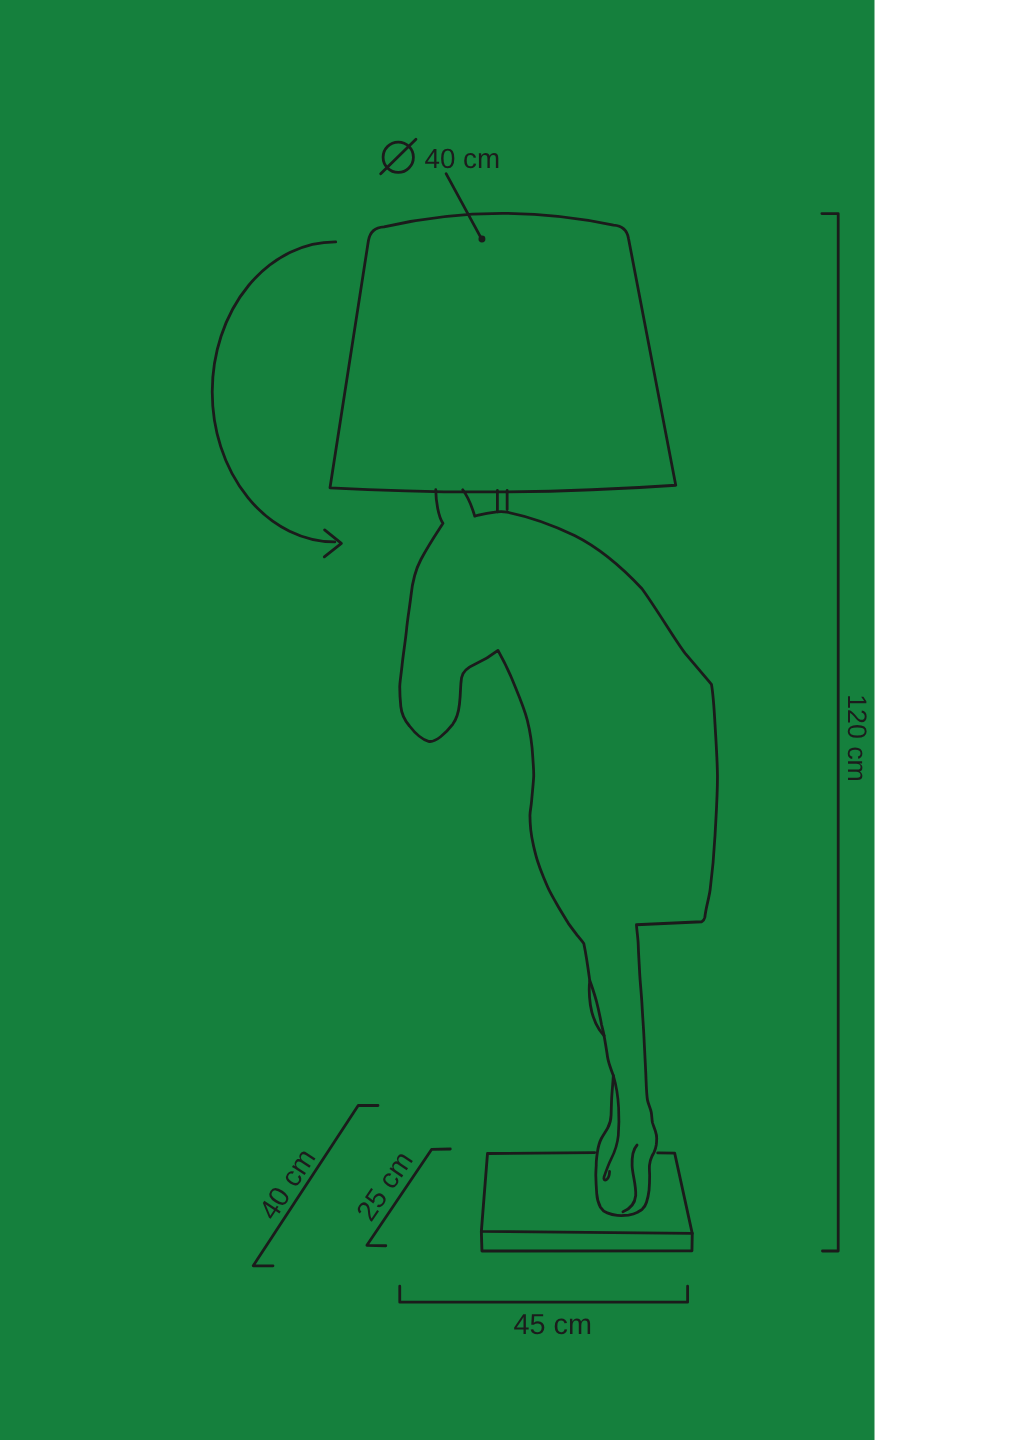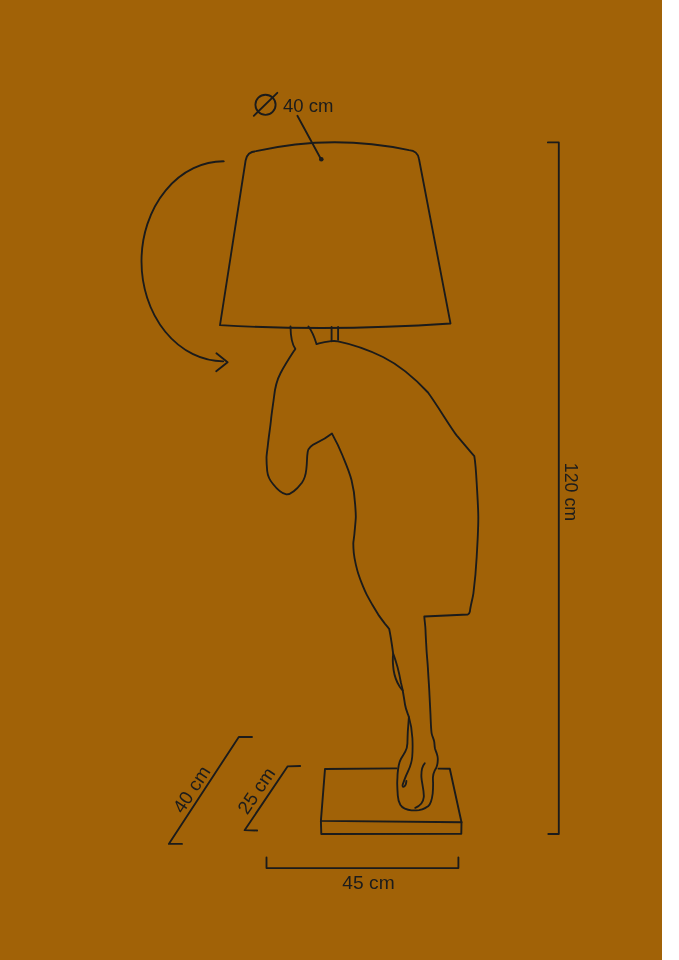--- a/index.html
+++ b/index.html
@@ -1,16 +1,16 @@
 <!DOCTYPE html>
 <html><head>
 <meta charset="utf-8">
 <style>
   html,body{margin:0;padding:0;background:#ffffff;}
-  .wrap{width:662px;height:960px;position:relative;background:#a16207;overflow:hidden;}
+  .wrap{width:583px;height:960px;position:relative;background:#15803d;overflow:hidden;}
   text{font-family:"Liberation Sans",sans-serif;fill:#1c1c1c;}
 </style>
 </head>
 <body>
 <div class="wrap">
 <svg width="679" height="960" viewBox="0 0 679 960" xmlns="http://www.w3.org/2000/svg">
   <g fill="none" stroke="#1b1b1b" stroke-width="1.85" stroke-linecap="round" stroke-linejoin="round">
 
     <path d="M 220,325.2 L 245.6,160.5 Q 247.1,151.6 256,151.2 Q 332,133.8 409,150.1 Q 417.6,150.6 419,159 L 450.5,323.5 Q 335,331.5 220,325.2 Z"></path>
 

